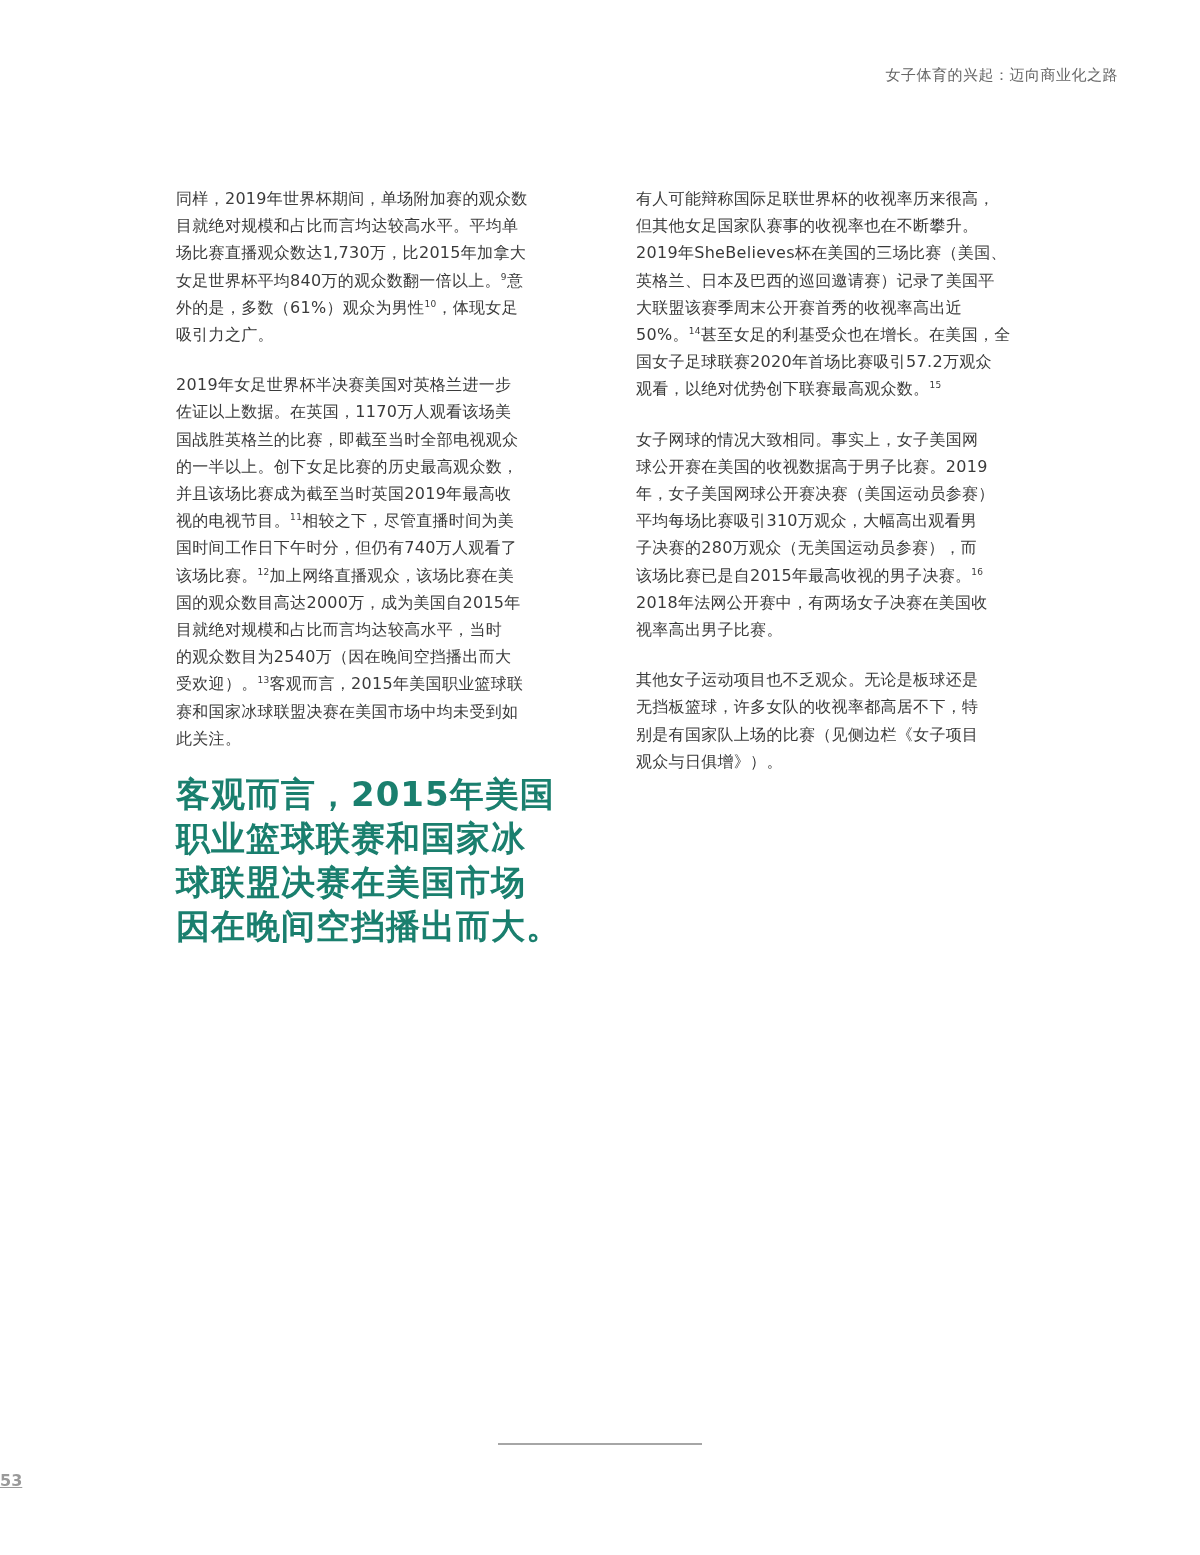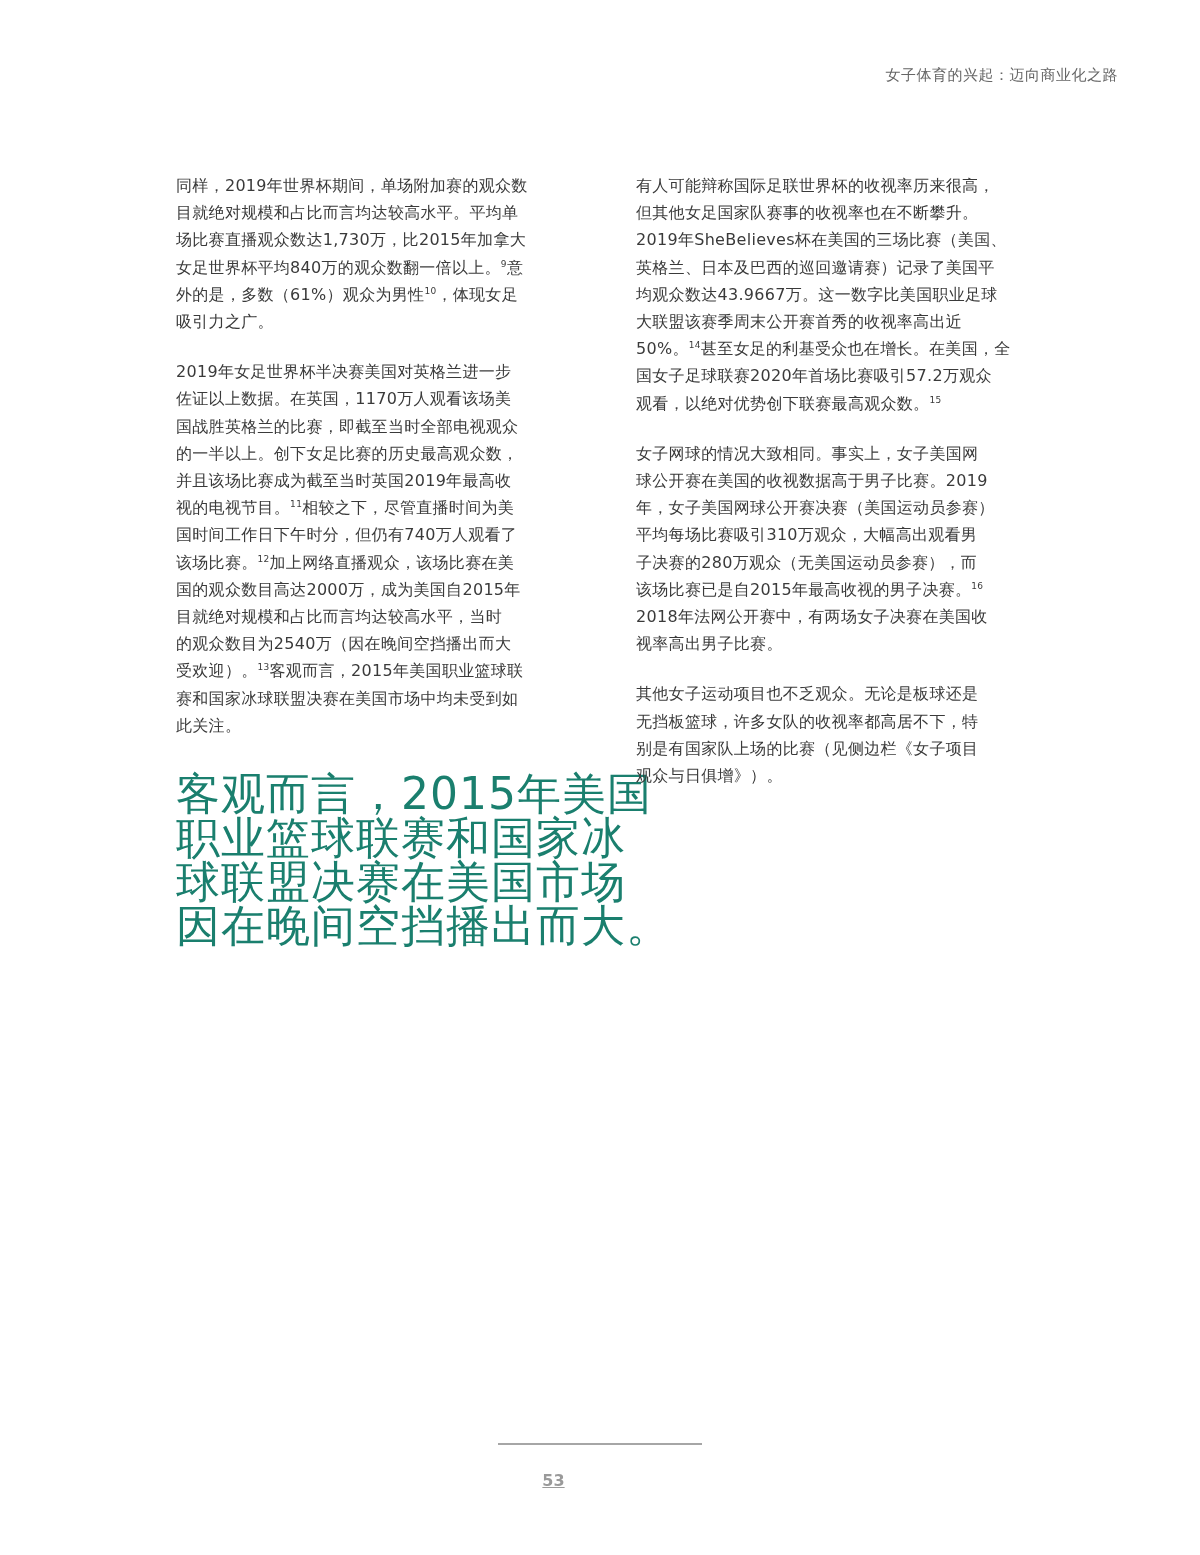--- a/index.html
+++ b/index.html
@@ -27,55 +27,55 @@
     .col {
       position: absolute;
       top: 168px;
       width: 410px;
     }
     .col-left { left: 176px; }
     .col-right { left: 636px; }
     .para {
       font-size: 16px;
       line-height: 27.2px;
-      margin: 4px 0 23px 0;
+      margin: 17px 0 23px 0;
       letter-spacing: 0.3px;
       white-space: nowrap;
     }
     .line { display: block; }
     sup {
       font-size: 9px;
       line-height: 0;
       vertical-align: 6px;
     }
     .pullquote {
       position: absolute;
       left: 176px;
       top: 772px;
-      font-size: 44px;
+      font-size: 34px;
       line-height: 44px;
-      font-weight: normal;
+      font-weight: bold;
       color: #1a7f6e;
       letter-spacing: 1px;
       white-space: nowrap;
     }
     .footer-rule {
       position: absolute;
       left: 498px;
       top: 1443px;
       width: 204px;
       height: 2px;
       background: #a6a6a6;
     }
     .page-number {
       position: absolute;
       left: 0;
       width: 1107px;
       top: 1471px;
-      text-align: center;
+      text-align: left;
       font-size: 16px;
       font-weight: bold;
       color: #9a9a9a;
       text-decoration: underline;
     }
   </style>
 </head>
 <body>
 
 <div class="running-header">女子体育的兴起：迈向商业化之路</div>
@@ -114,21 +114,20 @@
   <span class="line">球联盟决赛在美国市场</span>
   <span class="line">因在晚间空挡播出而大。</span>
 </div>
 
 <div class="col col-right">
   <p class="para">
     <span class="line">有人可能辩称国际足联世界杯的收视率历来很高，</span>
     <span class="line">但其他女足国家队赛事的收视率也在不断攀升。</span>
     <span class="line">2019年SheBelieves杯在美国的三场比赛（美国、</span>
     <span class="line">英格兰、日本及巴西的巡回邀请赛）记录了美国平</span>
-    <span class="line">均观众数达43.9667万。这一数字比美国职业足球</span>
     <span class="line">大联盟该赛季周末公开赛首秀的收视率高出近</span>
     <span class="line"><span>50%。</span><sup>14</sup><span>甚至女足的利基受众也在增长。在美国，全</span></span>
     <span class="line">国女子足球联赛2020年首场比赛吸引57.2万观众</span>
     <span class="line"><span>观看，以绝对优势创下联赛最高观众数。</span><sup>15</sup></span>
   </p>
 
   <p class="para">
     <span class="line">女子网球的情况大致相同。事实上，女子美国网</span>
     <span class="line">球公开赛在美国的收视数据高于男子比赛。2019</span>
     <span class="line">年，女子美国网球公开赛决赛（美国运动员参赛）</span>

